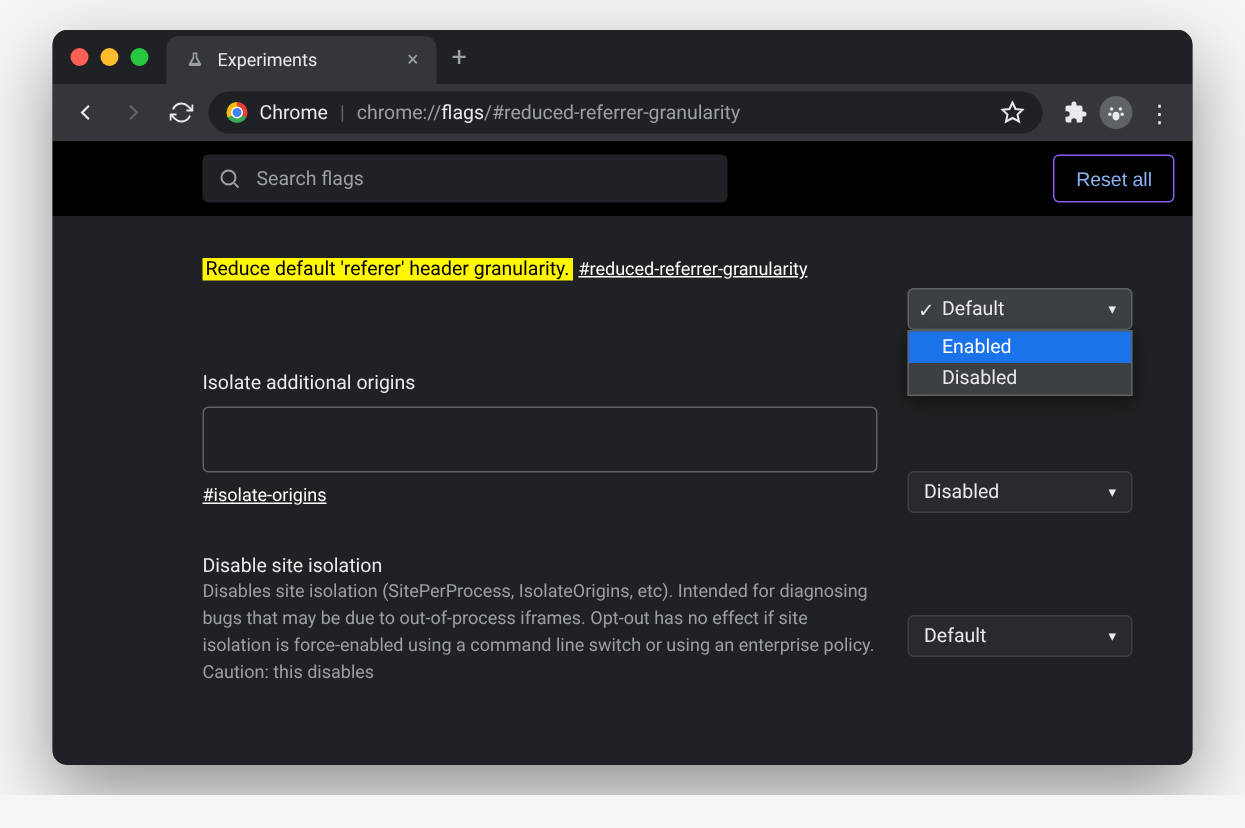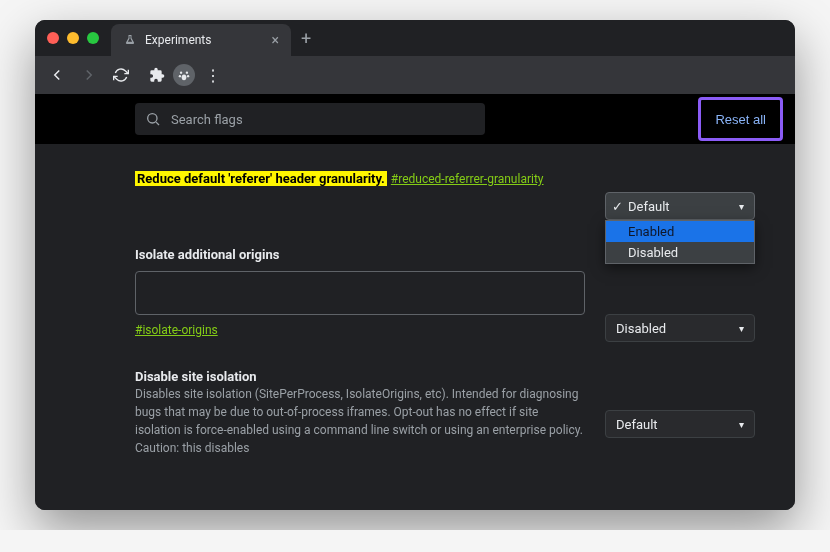--- a/index.html
+++ b/index.html
@@ -142,22 +142,22 @@
     border-radius: 4px;
     display: flex;
     align-items: center;
     padding: 0 10px;
     gap: 10px;
     color: #9aa0a6;
     font-size: 13px;
   }
   .spacer { flex:1; }
   .reset-btn {
-    height: 44px;
-    border: 3px solid #8b5cf6;
+    height: 32px;
+    border: 1px solid #8b5cf6;
     border-radius: 4px;
     background: transparent;
     color: #8ab4f8;
     font-size: 13px;
     padding: 0 14px;
     cursor: pointer;
   }
   .flags-body {
     padding: 20px 0 0 0;
     height: calc(100% - 50px);
@@ -165,34 +165,34 @@
   }
   .flag {
     display: flex;
     padding: 0 20px 24px 100px;
     gap: 20px;
   }
   .flag .left { flex: 0 0 450px; }
   .flag .right { flex: 0 0 150px; padding-top: 28px; position:relative; }
   .flag h3 {
     font-size: 13px;
-    font-weight: 700;
+    font-weight: 400;
     color: #e8eaed;
     margin-bottom: 4px;
     display: inline;
   }
   .flag h3.highlight { background: #fff600; color:#000; padding: 0 2px;}
   .flag p {
     font-size: 12px;
     color: #9aa0a6;
     line-height: 1.5;
   }
   .flag .hash {
     font-size: 12px;
-    color: #84cc16;
+    color: #ffffff;
     text-decoration: underline;
     margin-top: 8px;
     display: inline-block;
   }
   .select {
     width: 150px;
     height: 28px;
     background: #292a2d;
     border: 1px solid #3c4043;
     border-radius: 4px;
@@ -214,21 +214,21 @@
     box-shadow: 0 4px 12px rgba(0,0,0,0.5);
     z-index: 10;
   }
   .dropdown .opt {
     padding: 3px 10px 3px 22px;
     font-size: 13px;
     color: #e8eaed;
     position: relative;
     cursor: pointer;
   }
-  .dropdown .opt.selected { background: #1a73e8; color: #0f172a; }
+  .dropdown .opt.selected { background: #1a73e8; color: #ffffff; }
   .textarea {
     width: 450px;
     height: 44px;
     background: #202124;
     border: 1px solid #5f6368;
     border-radius: 4px;
     margin-top: 8px;
   }
   .chev { font-size: 10px; }
   svg { display:block; }
@@ -265,20 +265,35 @@
     <div class="nav-btn disabled">
       <svg width="18" height="18" viewBox="0 0 24 24" fill="none" stroke="#5f6368" stroke-width="2">
           <path d="M9 18l6-6-6-6"></path>
         </svg>
     </div>
     <div class="nav-btn">
       <svg width="16" height="16" viewBox="0 0 24 24" fill="none" stroke="#e8eaed" stroke-width="2">
           <path d="M23 4v6h-6M1 20v-6h6"></path>
           <path d="M3.51 9a9 9 0 0114.85-3.36L23 10M1 14l4.64 4.36A9 9 0 0020.49 15"></path>
         </svg>
+    </div>
+    <div class="omnibox">
+      <span class="omni-chrome-icon"></span>
+      <span style="color:#e8eaed;">Chrome</span>
+      <span style="color:#5f6368;">|</span>
+      <span class="url-text">
+        <span class="mid">chrome://</span><span class="host">flags</span><span class="mid">/#reduced-referrer-granularity</span>
+      </span>
+      <div class="omni-right">
+        <span>
+          <svg width="16" height="16" viewBox="0 0 24 24" fill="none" stroke="#e8eaed" stroke-width="2">
+              <polygon points="12 2 15 8.5 22 9.3 17 14 18.5 21 12 17.5 5.5 21 7 14 2 9.3 9 8.5 12 2"></polygon>
+            </svg>
+        </span>
+      </div>
     </div>
     <div class="toolbar-right">
       <div class="ext-btn">
         <svg width="16" height="16" viewBox="0 0 24 24" fill="#e8eaed">
             <path d="M20.5 11H19V7a2 2 0 00-2-2h-4V3.5a2.5 2.5 0 00-5 0V5H4a2 2 0 00-2 2v3.8h1.5a2.7 2.7 0 010 5.4H2V20a2 2 0 002 2h3.8v-1.5a2.7 2.7 0 015.4 0V22H17a2 2 0 002-2v-4h1.5a2.5 2.5 0 000-5z"></path>
           </svg>
       </div>
       <div class="paw">
         <svg width="14" height="14" viewBox="0 0 24 24" fill="#e8eaed">
             <circle cx="7" cy="8" r="2"></circle>

